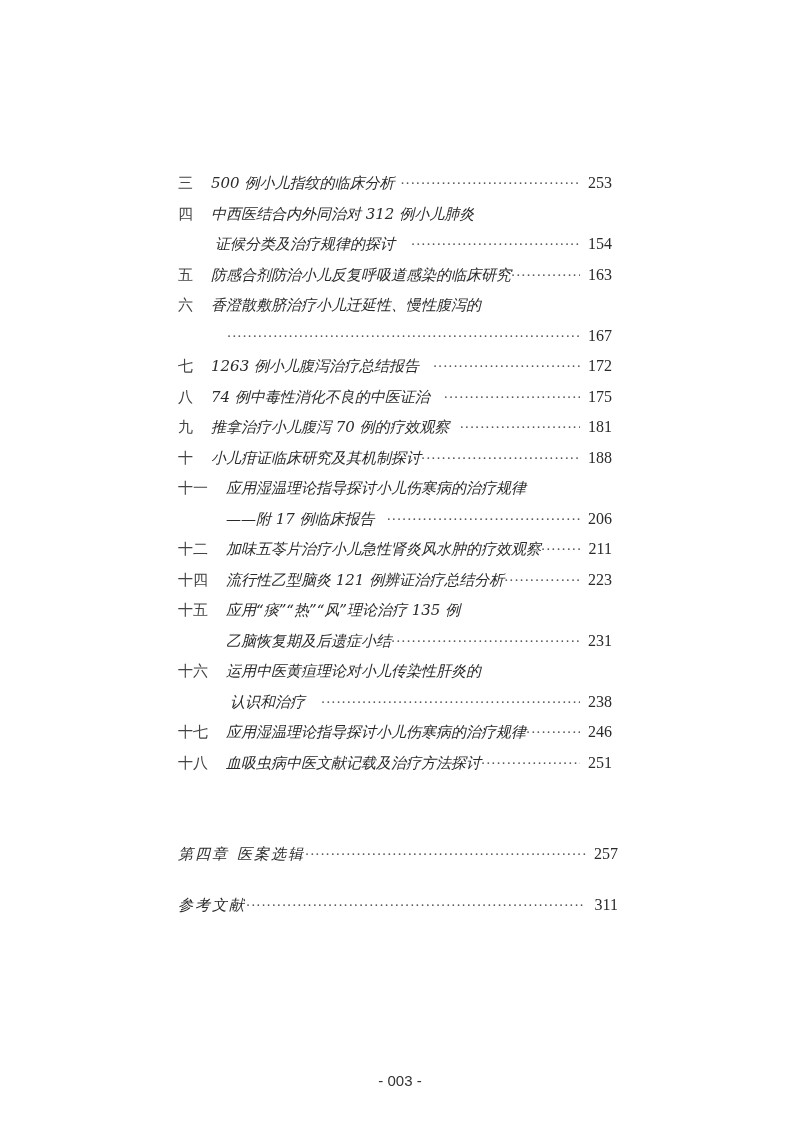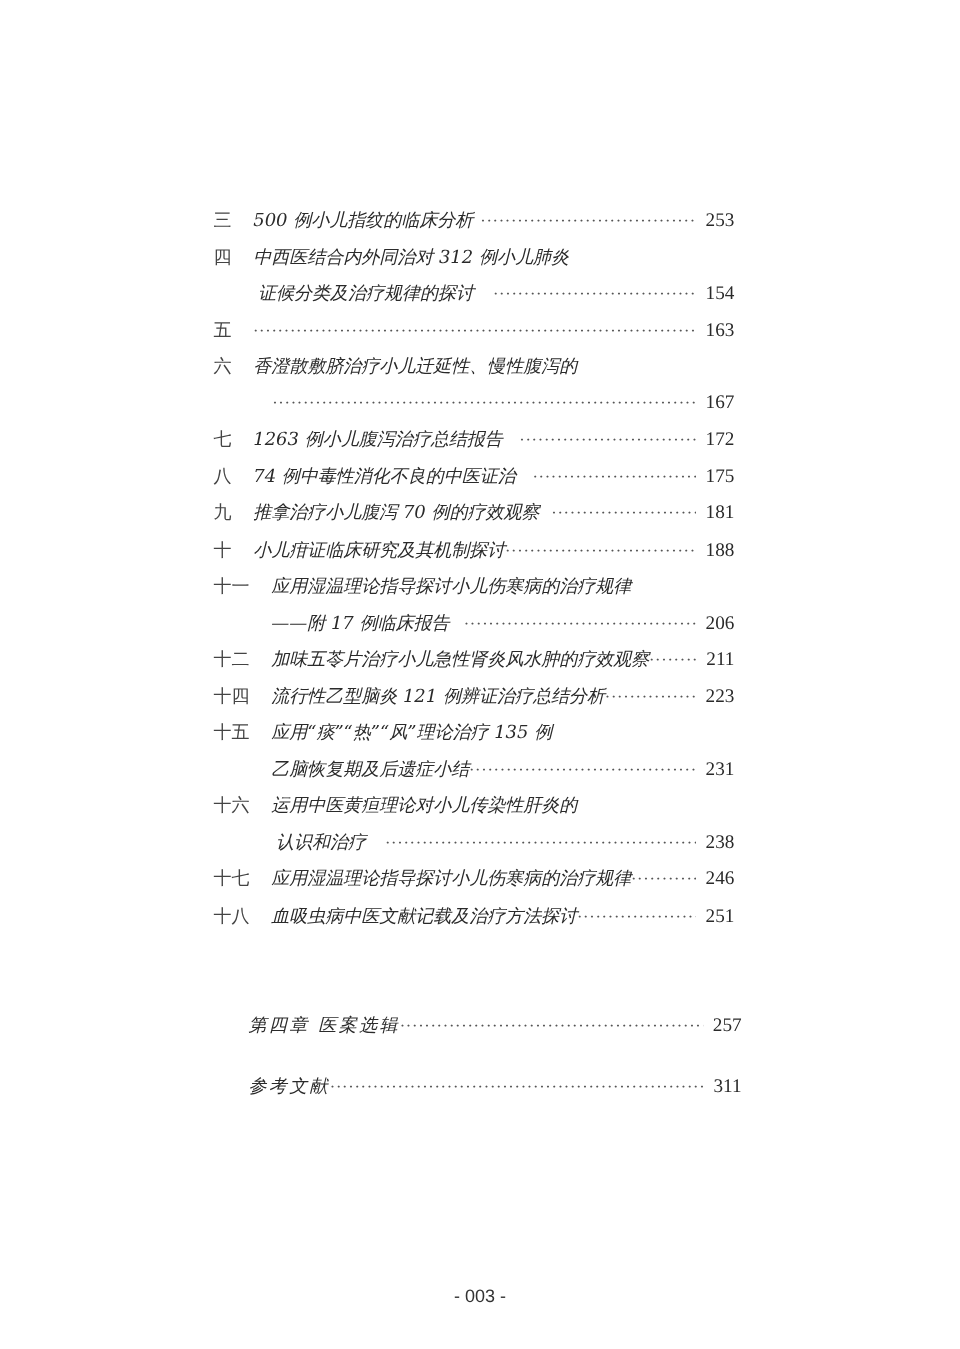--- a/index.html
+++ b/index.html
@@ -22,21 +22,21 @@
     .indent2 { padding-left: 48px; }
     .dots {
       flex: 1 1 auto; overflow: hidden; margin: 0 6px; color: #555;
       letter-spacing: 1px; font-size: 13px;
     }
     .dots::before {
       content: "··························································································································";
     }
     .page { flex: 0 0 auto; text-align: right; min-width: 26px; font-family: "Liberation Serif", serif; font-size: 16px; }
     .chapter { position: absolute; left: 178px; width: 440px; }
-    .chapter .row { font-size: 15px; margin-left: 29px; }
+    .chapter .row { font-size: 15px; }
     .ch-label { letter-spacing: 2px; }
     .ch-gap { width: 18px; }
     .footer {
       position: absolute; top: 1072px; left: 0; width: 800px; text-align: center;
       font-family: "Liberation Sans", sans-serif; font-size: 15px; color: #333;
     }
   </style>
 </head>
 <body>
 
@@ -54,20 +54,21 @@
     <span class="title">中西医结合内外同治对 312 例小儿肺炎</span>
   </div>
   <div class="row indent1">
     <span class="title" style="padding-left:4px">证候分类及治疗规律的探讨</span>
     <span class="dots" style="margin-left:16px"></span>
     <span class="page">154</span>
   </div>
 
   <div class="row">
     <span class="num w1">五</span>
+    <span class="title">防感合剂防治小儿反复呼吸道感染的临床研究</span>
     <span class="dots" style="margin-left:0"></span>
     <span class="page">163</span>
   </div>
 
   <div class="row">
     <span class="num w1">六</span>
     <span class="title">香澄散敷脐治疗小儿迁延性、慢性腹泻的</span>
   </div>
   <div class="row indent1">
     <span class="dots" style="margin-left:16px"></span>

